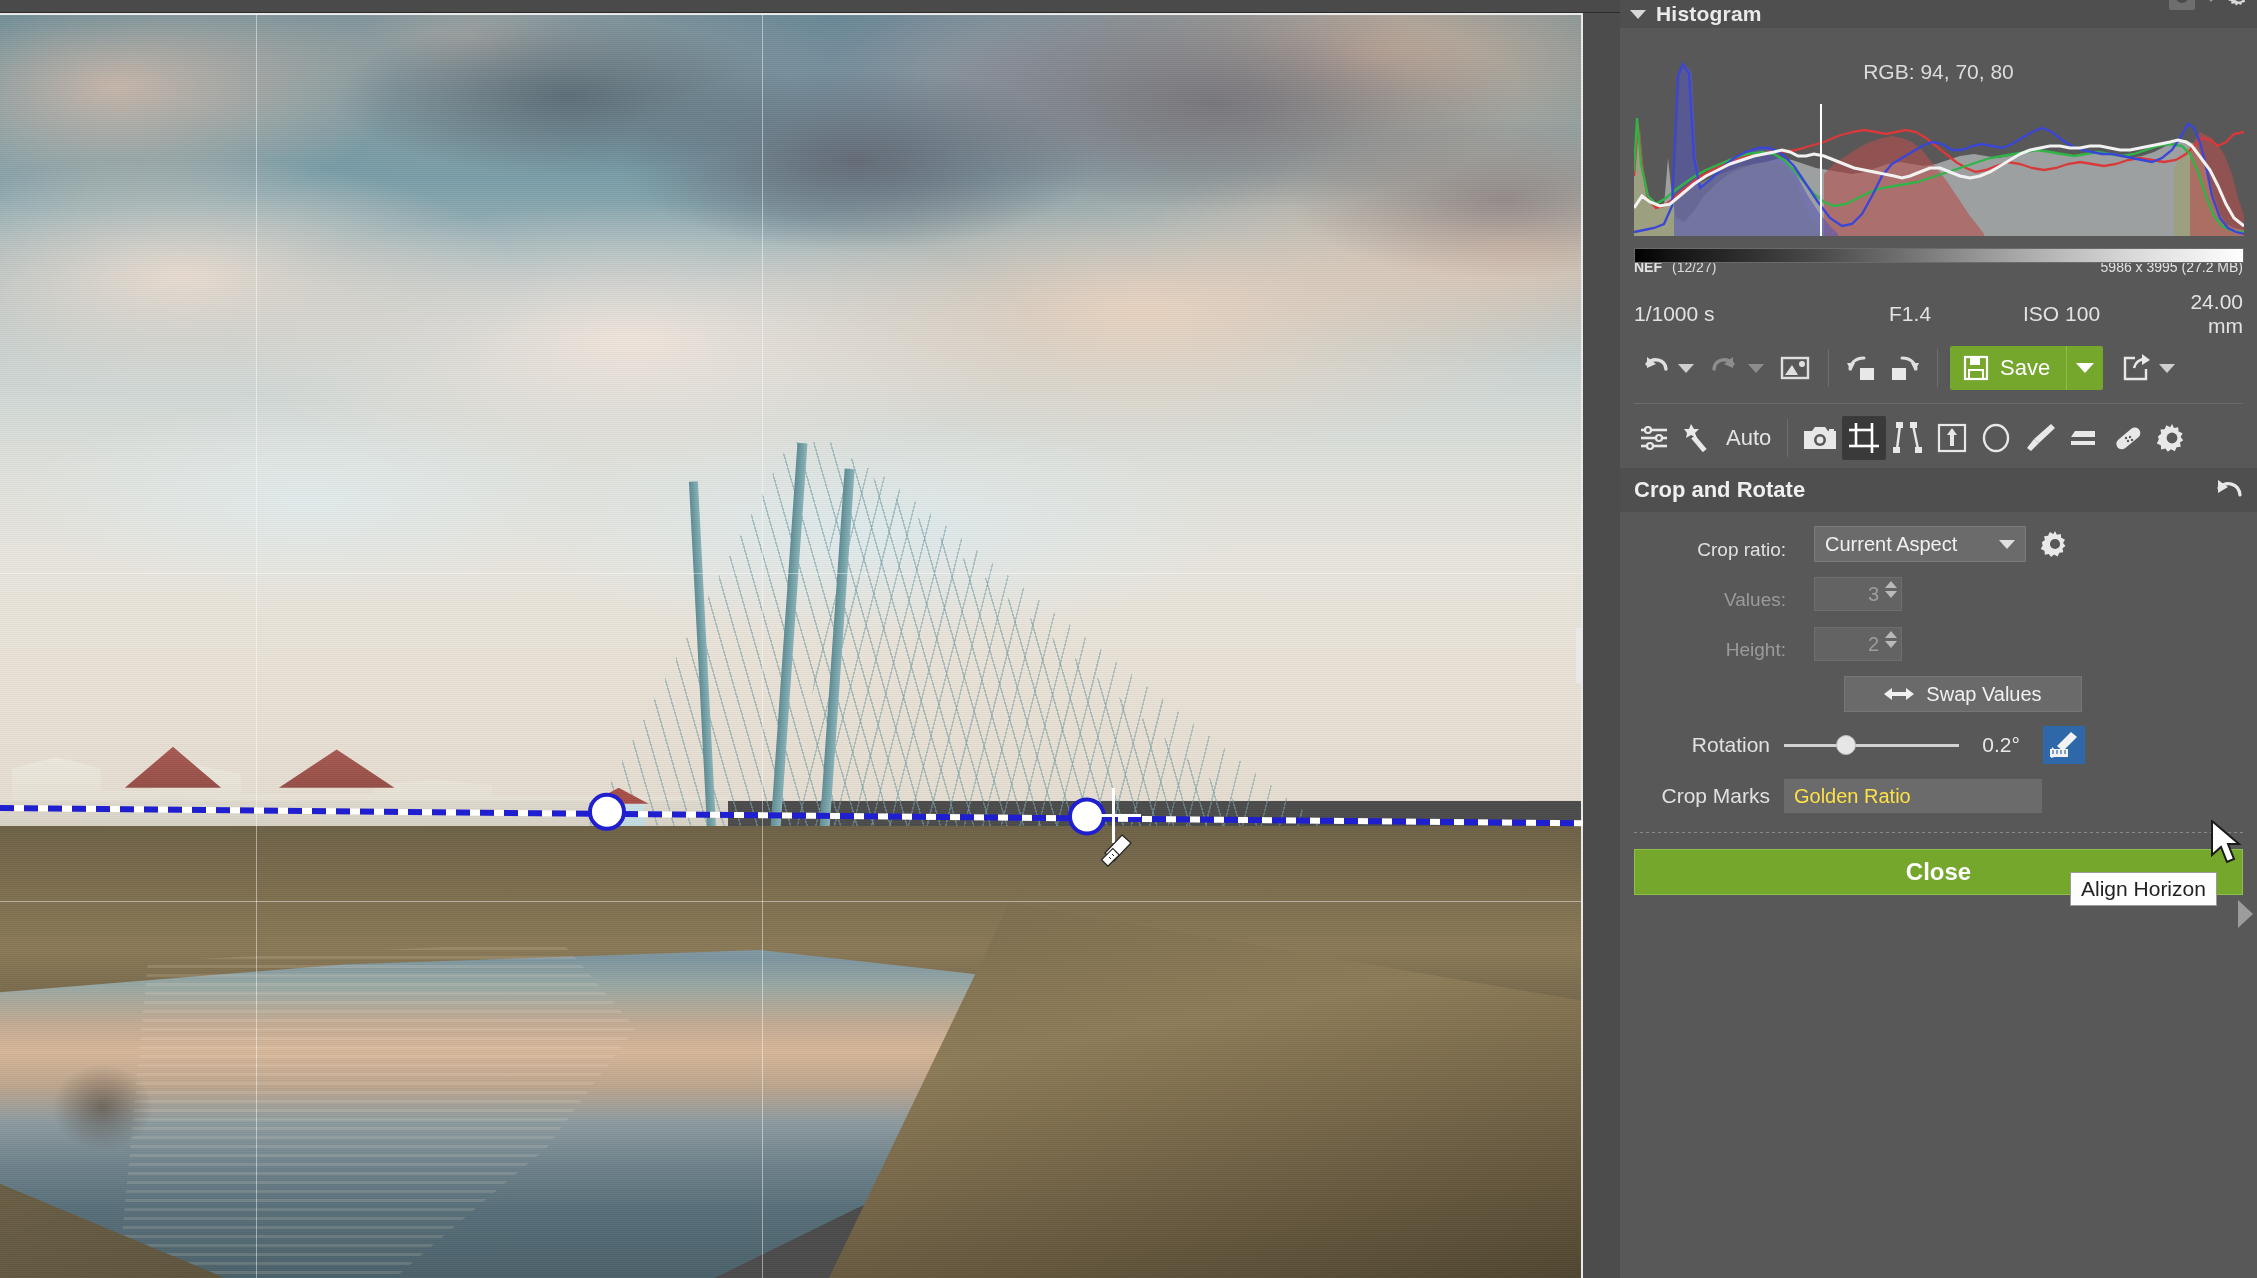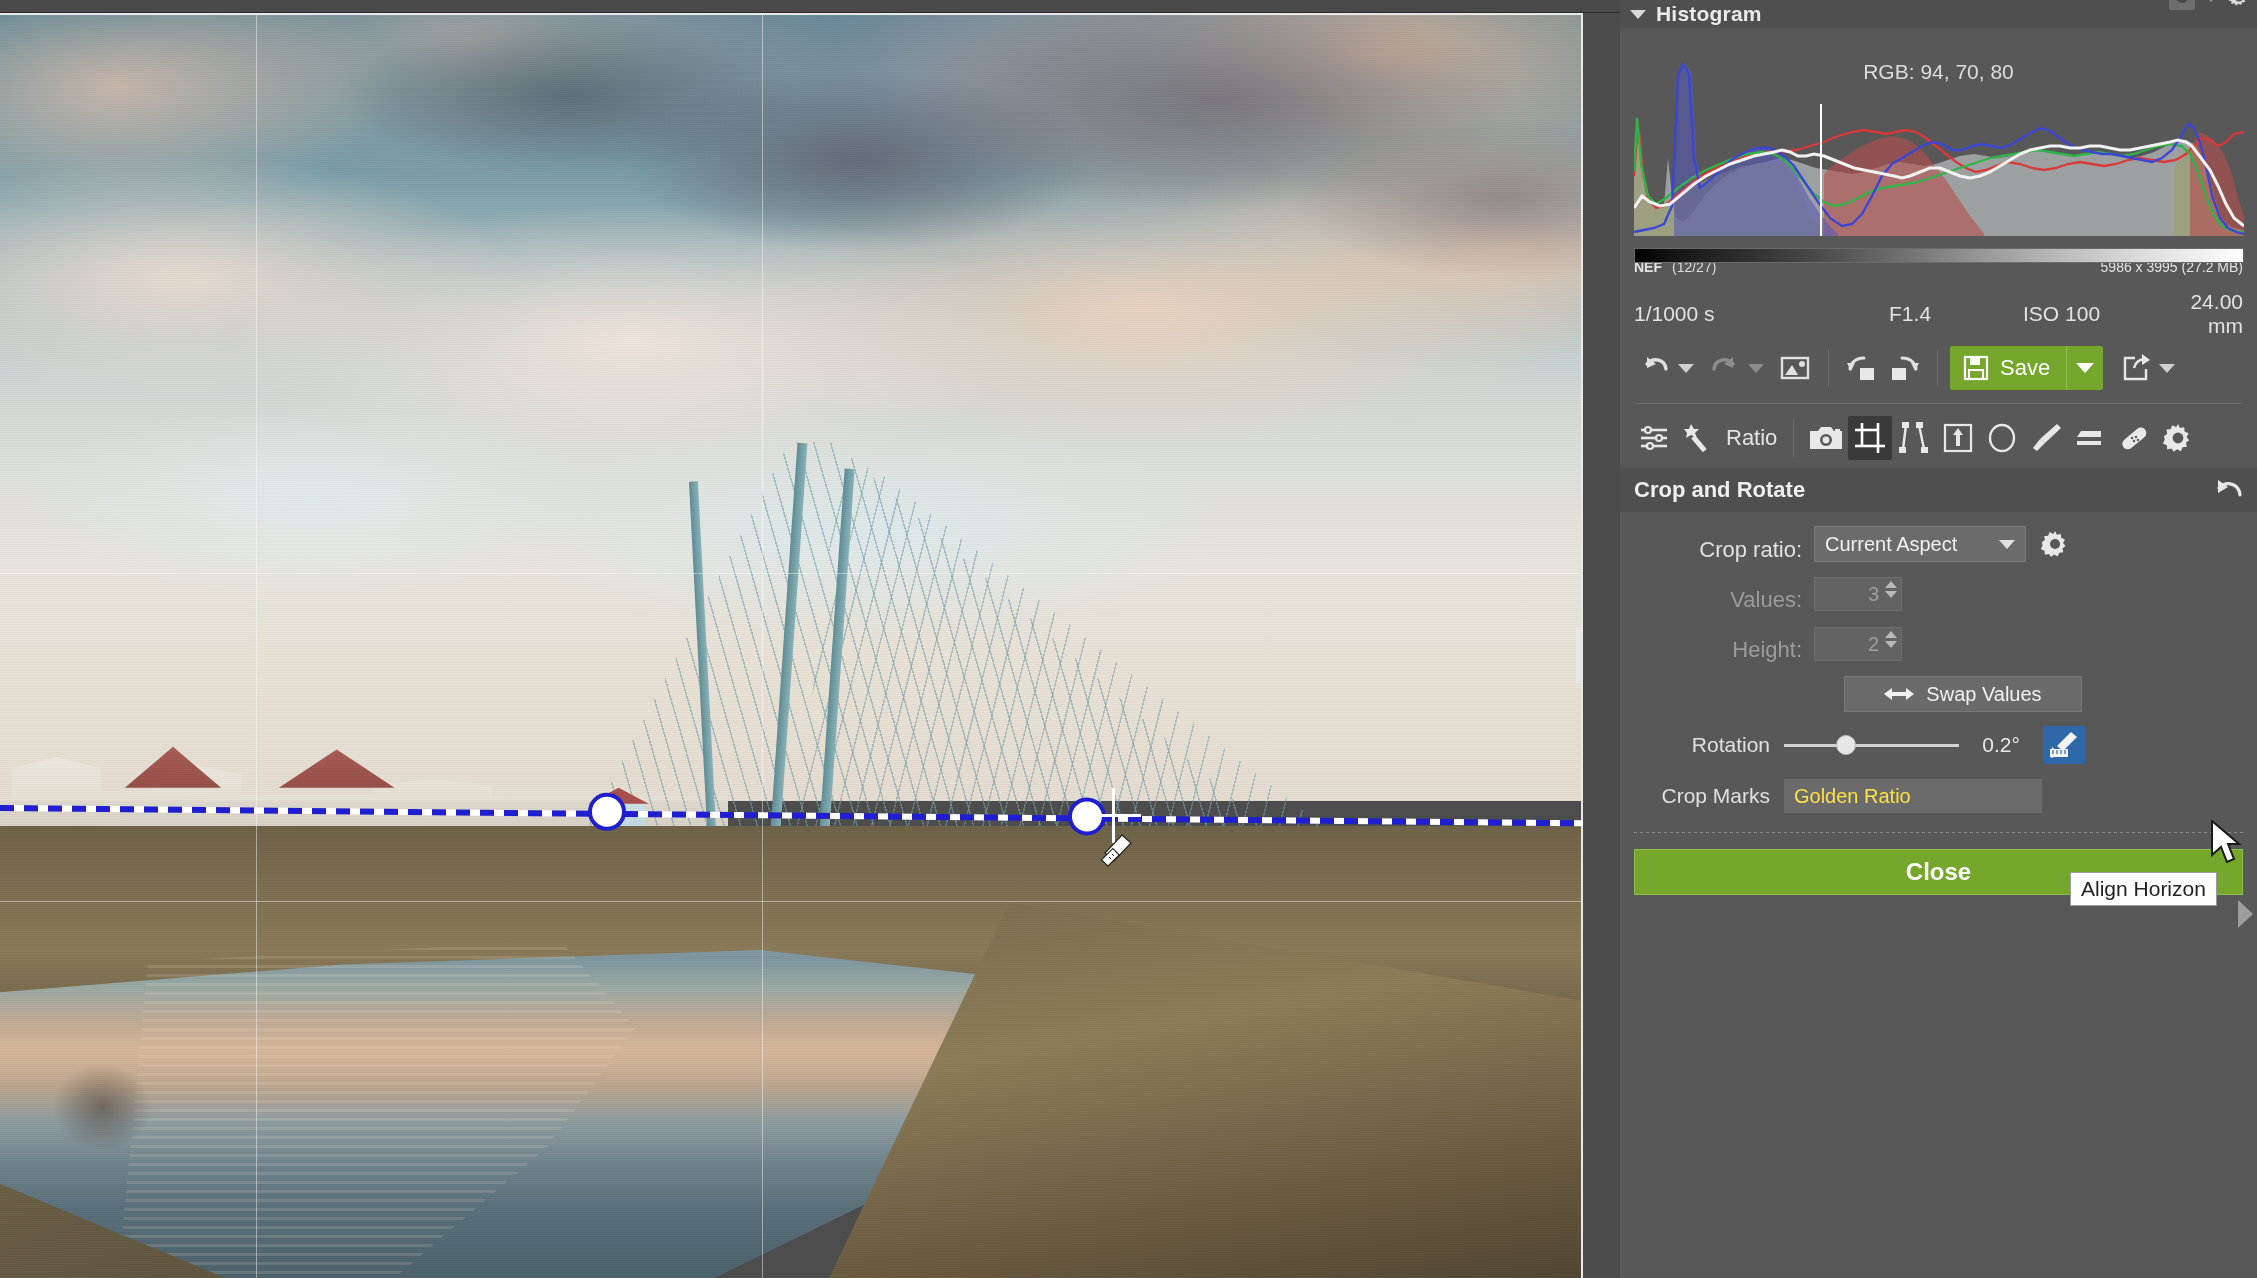--- a/index.html
+++ b/index.html
@@ -322,21 +322,21 @@
   
   .sec-title {
     display:flex; align-items:center; justify-content:space-between;
     height:44px; padding:0 14px; background:#4f4f4f;
   }
   .sec-title .st-text { font-size:22px; font-weight:bold; color:#efefef; }
 
   
   .form { padding:10px 14px 0 14px; }
   .frow { display:flex; align-items:center; height:44px; margin-bottom:6px; }
-  .flabel { width:180px; text-align:right; padding-right:12px; font-size:22px; color:#e0e0e0;margin-top:12px; }
+  .flabel { width:180px; text-align:right; padding-right:28px; font-size:19px; color:#e0e0e0;margin-top:12px; }
   .flabel.dim { color:#9b9b9b; }
   .select {
     position:relative; width:210px; height:36px; background:#6b6b6b;
     border:1px solid #7a7a7a; display:flex; align-items:center;
     padding-left:10px; font-size:20px; color:#f0f0f0;
   }
   .select.wide { width:212px; }
   .select .s-caret {
     position:absolute; right:10px; top:13px;
     width:0;height:0;border-left:8px solid transparent;border-right:8px solid transparent;
@@ -665,21 +665,21 @@
               <circle cx="13" cy="25" r="3"></circle>
           </g>
         </svg>
       </div>
       <div class="ic">
         <svg width="34" height="34" viewBox="0 0 34 34">
           <polygon points="10,3 13,8 18,8 14,12 16,17 10,14 5,17 6,12 3,8 8,8" fill="#e8e8e8"></polygon>
           <rect x="13" y="15" width="5" height="18" transform="rotate(-40 15 20)" fill="#e8e8e8"></rect>
         </svg>
       </div>
-      <span class="auto-lbl">Ratio</span>
+      <span class="auto-lbl">Auto</span>
       <div class="vsep"></div>
       <div class="ic">
         <svg width="36" height="32" viewBox="0 0 36 32">
           <path d="M2 9 H10 L13 5 H23 L26 9 H34 V27 H2 Z" fill="#e8e8e8"></path>
           <circle cx="18" cy="18" r="6" fill="#585858"></circle>
           <circle cx="18" cy="18" r="3.4" fill="#e8e8e8"></circle>
           <rect x="27" y="7" width="5" height="4" fill="#e8e8e8"></rect>
         </svg>
       </div>
       <div class="ic tool-active">

